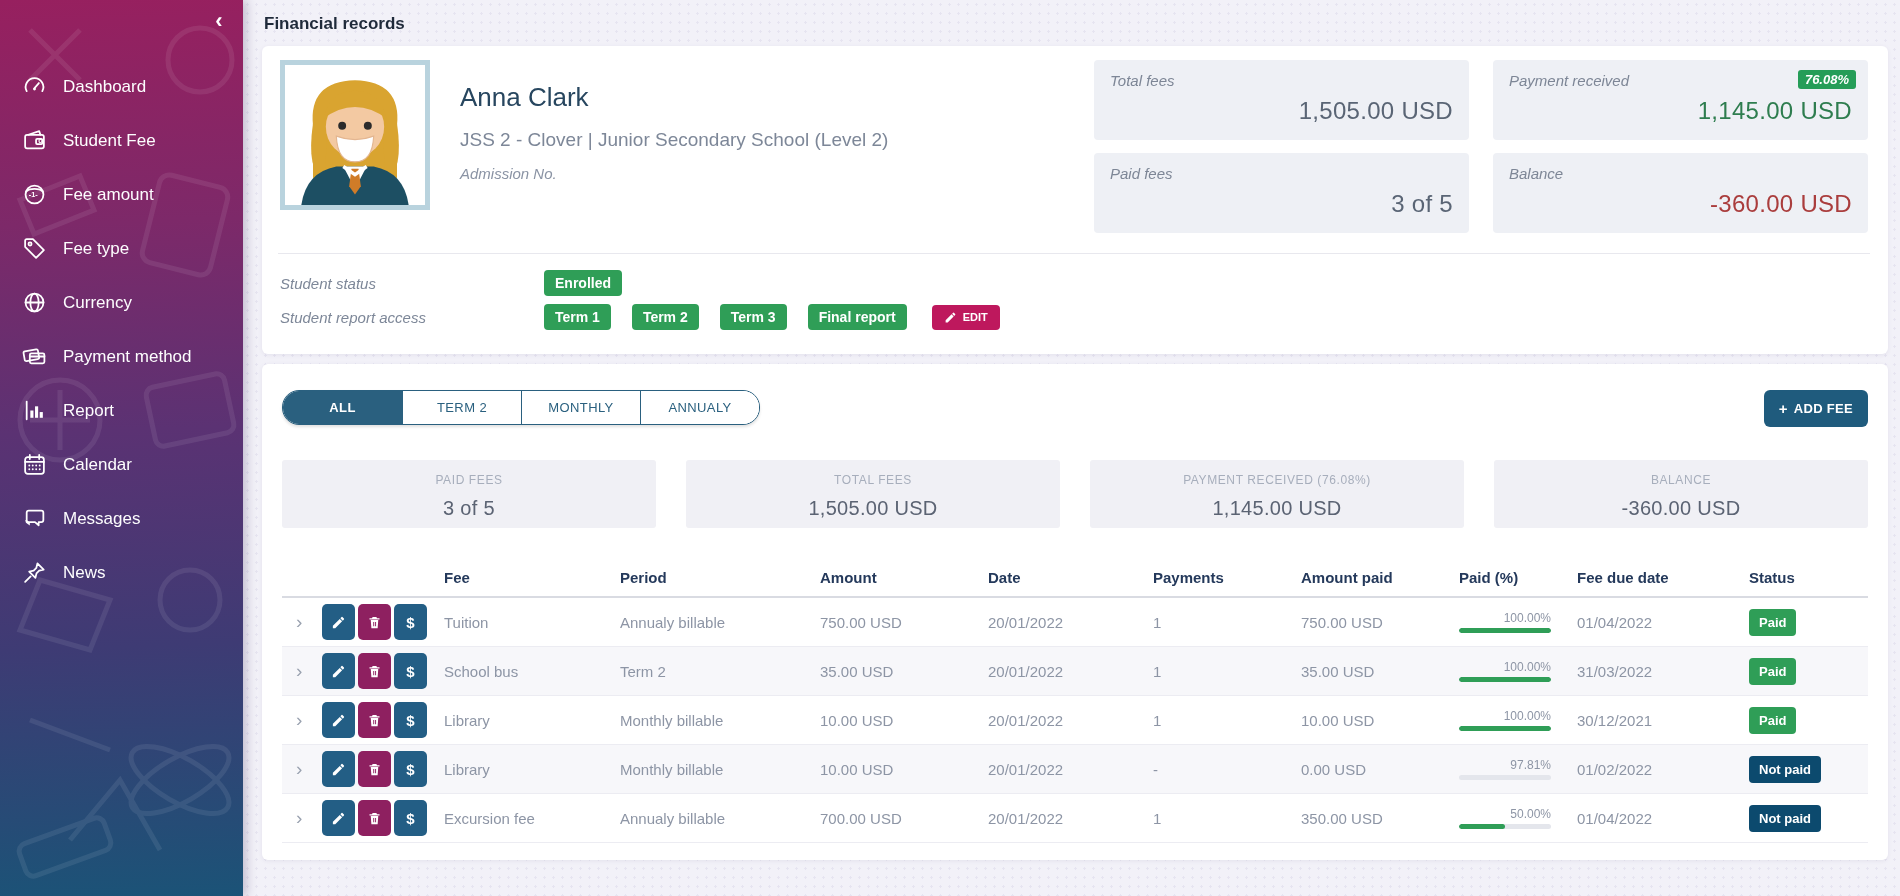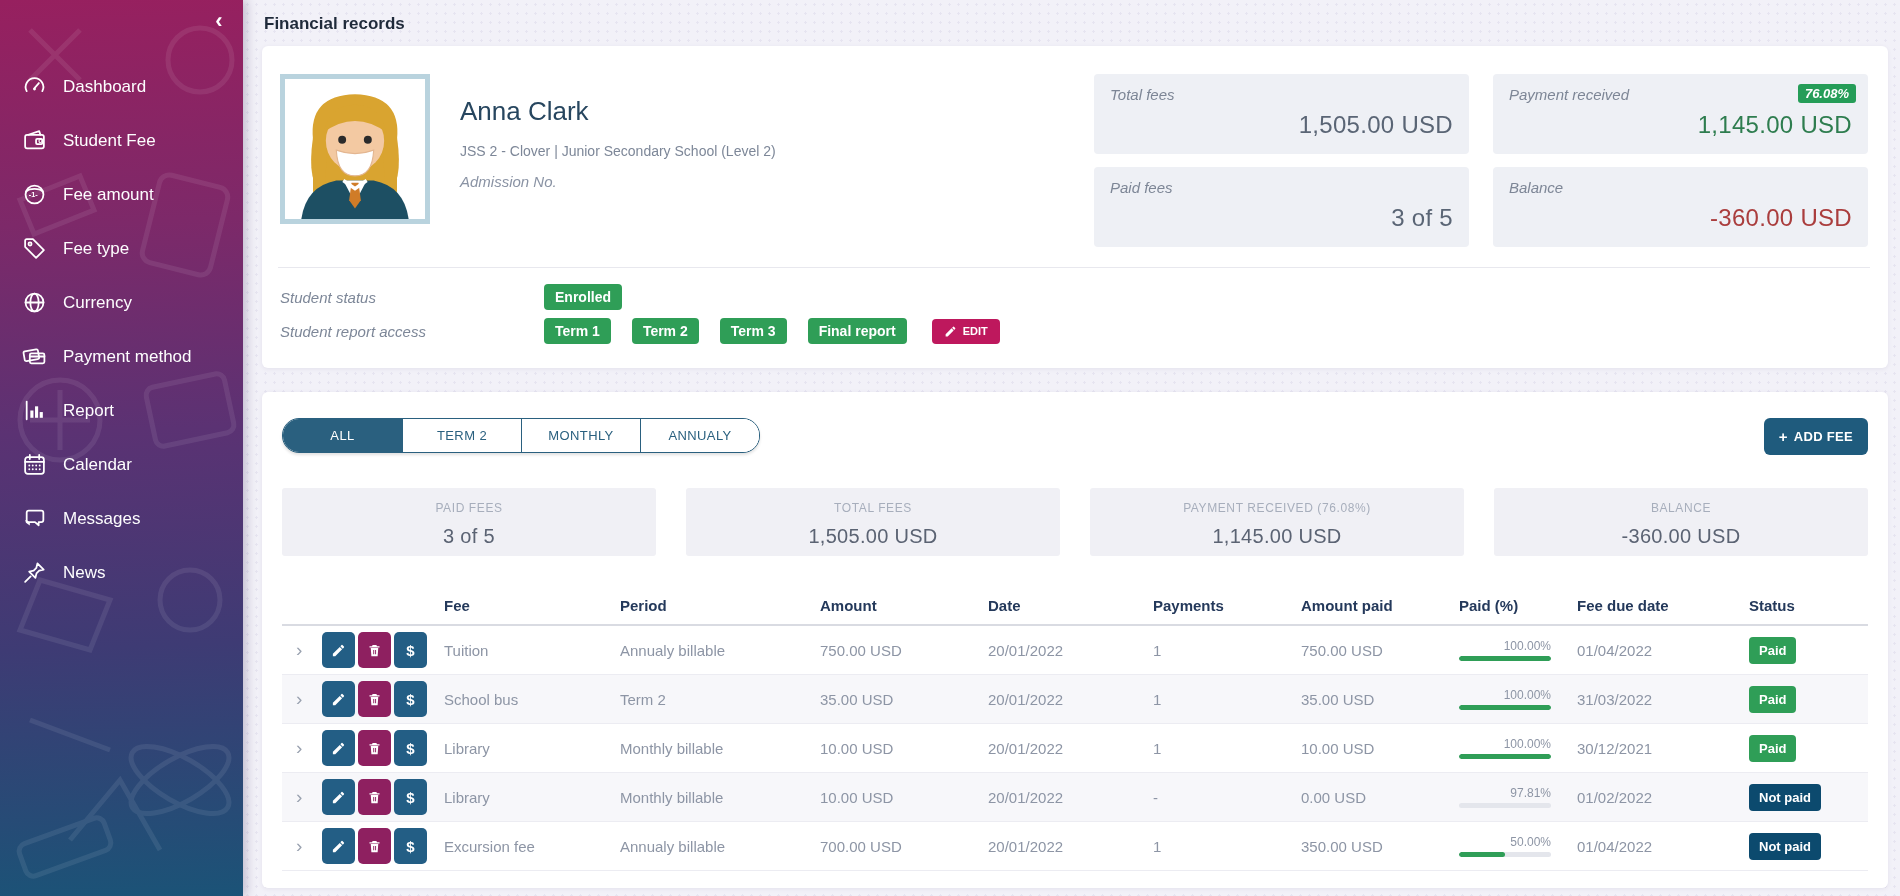--- a/index.html
+++ b/index.html
@@ -37,29 +37,29 @@
 
   
   .content { flex:1; padding:10px 12px 0 19px; overflow:hidden; }
   .page-title { font-size:17px; font-weight:bold; color:#1f2a3a; padding:4px 0 12px 2px; }
 
   .card {
     background:#fff; border-radius:6px; box-shadow:0 1px 4px rgba(60,50,100,0.08);
   }
 
   
-  .profile-card { padding:28px 20px 16px 18px; margin-bottom:24px; }
+  .profile-card { padding:14px 20px 16px 18px; margin-bottom:10px; }
   .profile-top { display:flex; align-items:flex-start; }
   .avatar-box {
     width:150px; height:150px; border:5px solid #b9d3de; background:#fff; flex:0 0 150px;
   }
   .avatar-box svg { width:100%; height:100%; display:block; }
   .profile-info { margin-left:30px; padding-top:22px; }
   .student-name { font-size:26px; color:#27465f; font-weight:500; margin-bottom:16px; }
-  .student-class { font-size:14px; color:#7d8798; margin-bottom:14px; }
+  .student-class { font-size:19px; color:#7d8798; margin-bottom:14px; }
   .admission { font-size:15px; color:#8a93a4; font-style:italic; }
   .profile-stats {
     margin-left:auto; display:grid; grid-template-columns:375px 375px; grid-gap:13px 24px;
   }
   .stat-box {
     background:#eef0f5; border-radius:4px; padding:12px 16px 14px; height:80px; position:relative;
   }
   .stat-label { font-size:15px; font-style:italic; color:#7d8696; }
   .stat-value { font-size:24px; color:#5a6575; text-align:right; margin-top:8px; letter-spacing:0.3px; }
   .stat-value.green { color:#2e7d4f; }
@@ -85,21 +85,21 @@
   
   .fees-card { padding:26px 20px 0; height:496px; }
   .toolbar { display:flex; align-items:flex-start; justify-content:space-between; }
   .tabs { display:flex; border-radius:17px; overflow:hidden; border:1px solid #2a607f; background:#fff; box-shadow:0 2px 3px rgba(0,0,0,0.12); }
   .tab {
     width:119px; height:33px; line-height:33px; text-align:center;
     font-size:13px; color:#2a607f; letter-spacing:0.4px; cursor:pointer;
     border-left:1px solid #2a607f; background:#fff;
   }
   .tab:first-child { border-left:none; }
-  .tab.active { background:#2a607f; color:#fff; }
+  .tab.active { background:#2a607f; color:#fff;font-weight:bold; }
   .add-fee-btn {
     background:#1f5b7d; color:#fff; border:none; border-radius:6px; cursor:pointer;
     font-size:13px; font-weight:bold; letter-spacing:0.3px; padding:10px 15px;
     display:inline-flex; align-items:center; gap:6px;
   }
   .plus-glyph { font-size:15px; font-weight:bold; }
 
   .summary-cards { display:flex; gap:30px; margin-top:33px; }
   .summary-card {
     flex:1; background:#f0f0f5; border-radius:3px; text-align:center; padding:13px 10px 15px; height:68px;

